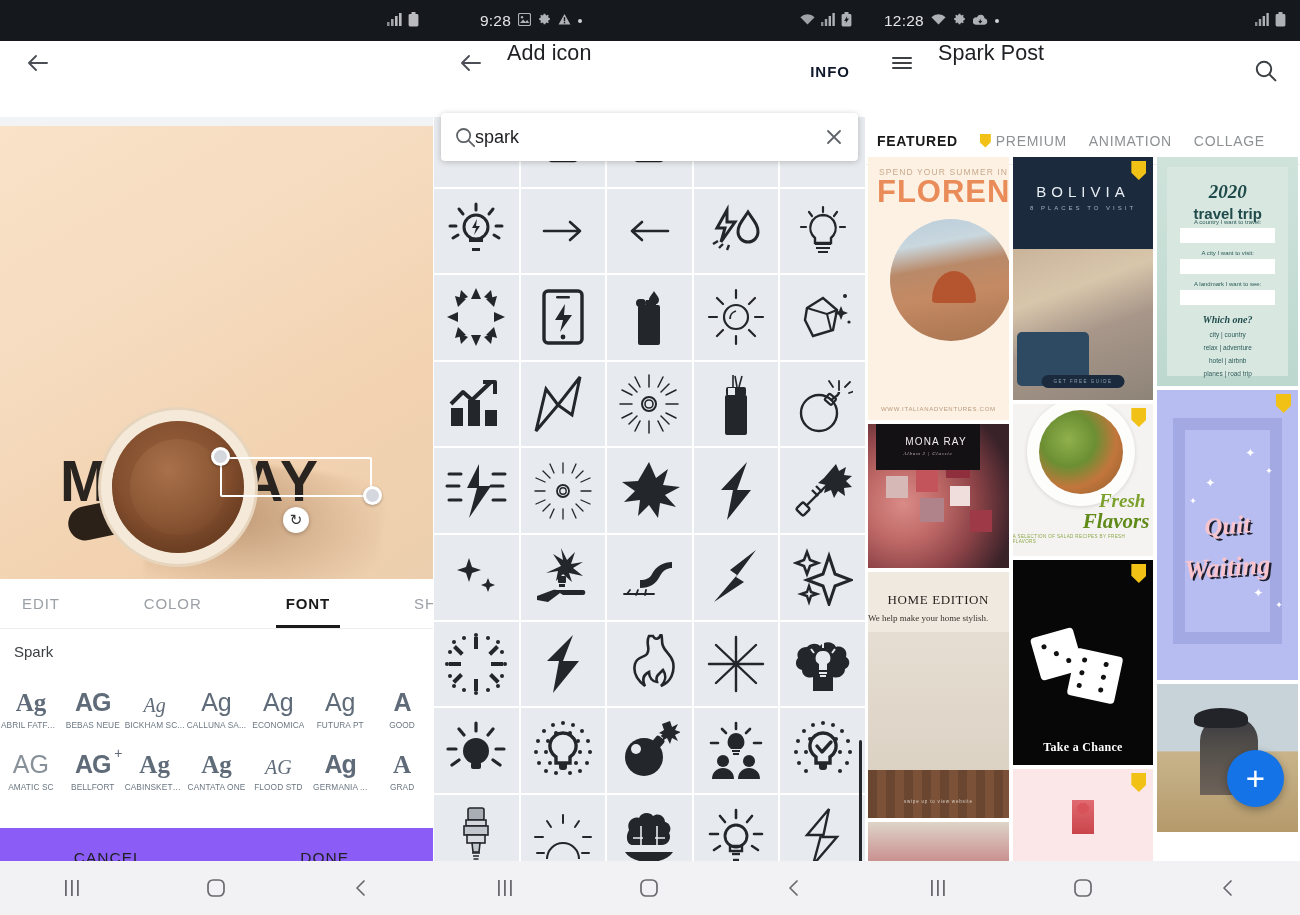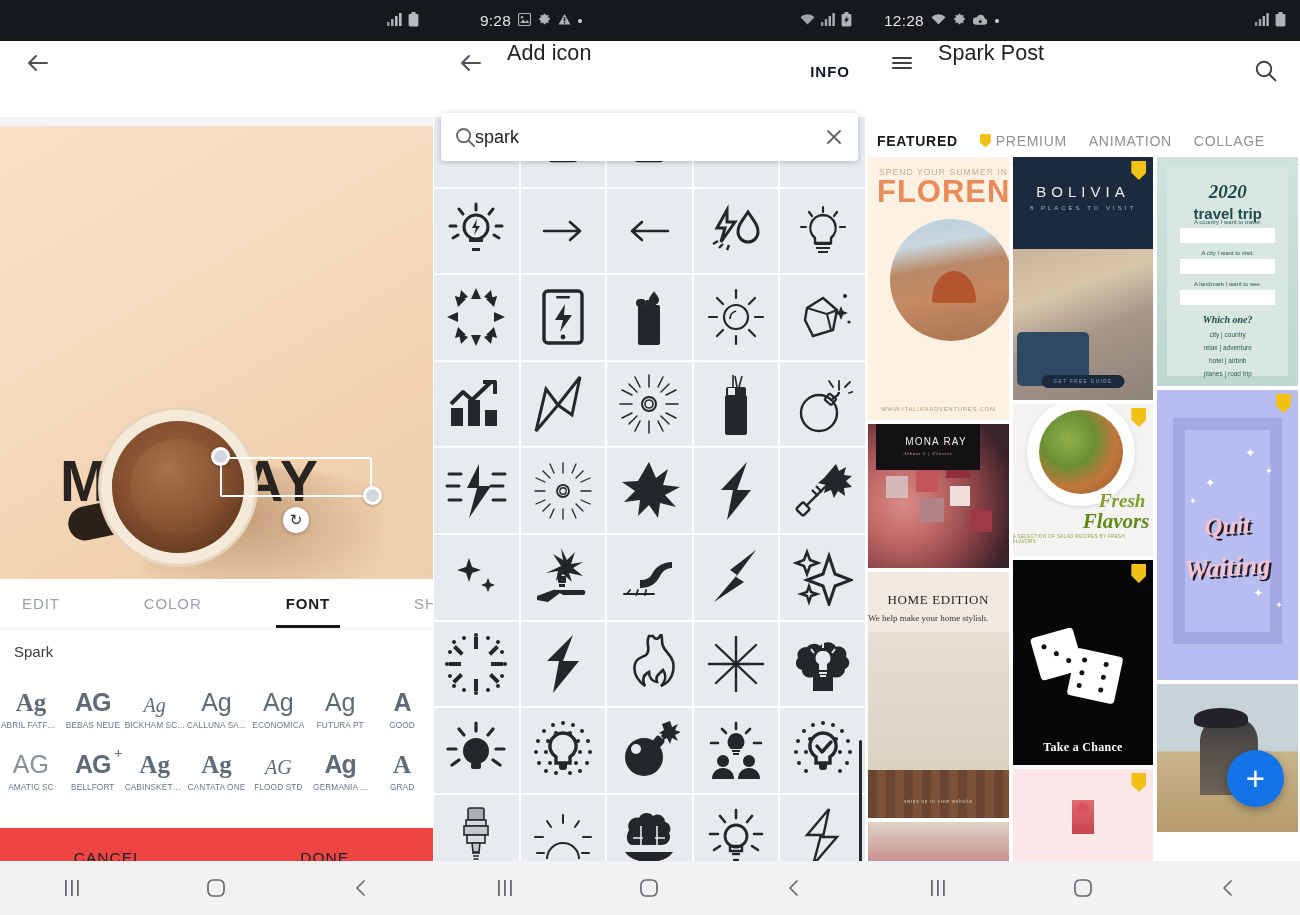--- a/index.html
+++ b/index.html
@@ -132,21 +132,21 @@
   .f-cond { font-family: "Liberation Sans", sans-serif; font-weight: bold; letter-spacing: -1px; }
   .f-ital { font-family: "Liberation Serif", serif; font-style: italic; font-size: 20px; }
   .f-light { font-family: "Liberation Sans", sans-serif; font-weight: normal; }
   .f-thin { font-family: "Liberation Sans", sans-serif; font-weight: normal; opacity: .75; }
   .f-plus:after {
     content: "+"; position: absolute; top: -6px; right: -11px; font-size: 14px;
     font-weight: normal;
   }
   .footer-btns {
     position: absolute; left: 0; bottom: 27px; width: 433px; height: 60px;
-    display: flex; align-items: center; background: #ef4444;
+    display: flex; align-items: center; background: #8b5cf6;
   }
   .foot-btn {
     flex: 1; text-align: center; font-size: 15.5px; letter-spacing: 1px;
     color: #202124; cursor: pointer;
   }
 
   
   .navbar {
     position: absolute; left: 0; bottom: 0; width: 100%; height: 54px;
     background: #f2f2f4; display: flex; align-items: center;

